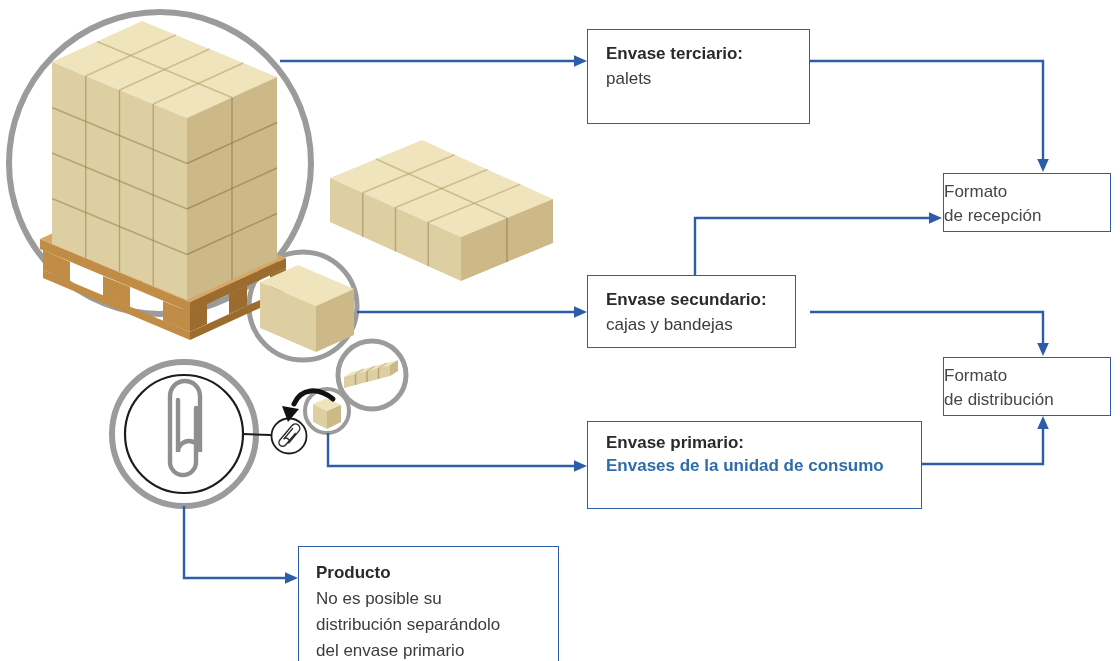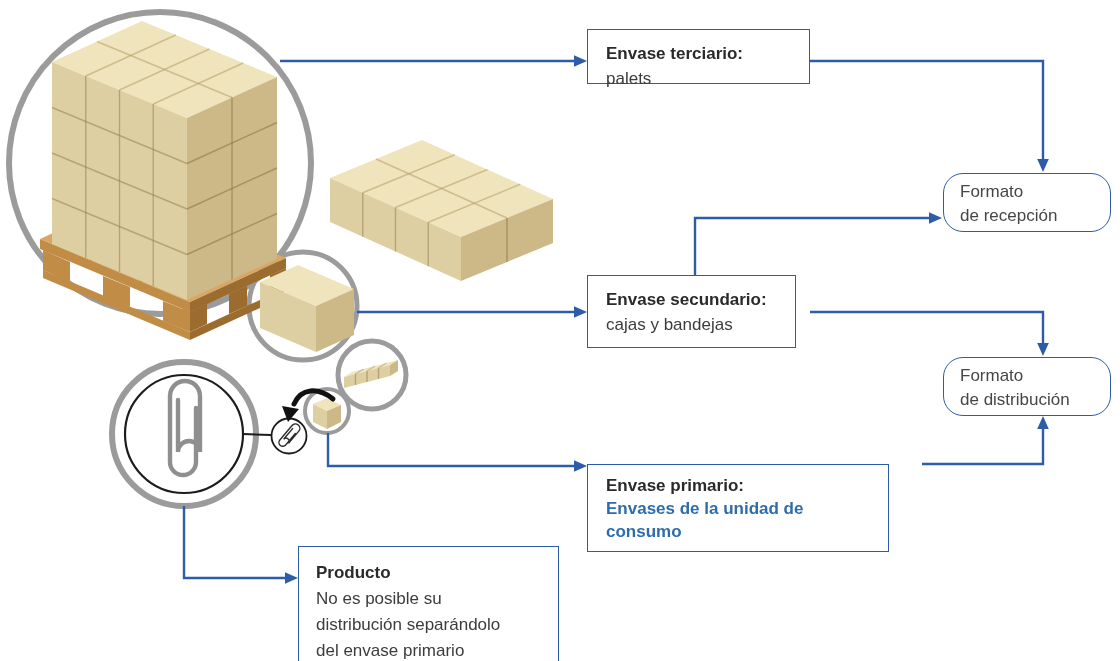--- a/index.html
+++ b/index.html
@@ -28,26 +28,26 @@
   .clip-wire-mini{fill:none;stroke:#2c2c2c;stroke-width:1.4;stroke-linecap:round;}
   .black-line{stroke:#1c1c1c;stroke-width:2;fill:none;}
   .curve-arrow{stroke:#111;stroke-width:5;fill:none;stroke-linecap:round;}
   .curve-arrow-head{fill:#111;stroke:none;}
 
   
   .lbox{position:absolute;box-sizing:border-box;background:#fff;
         border:1.6px solid var(--accent);color:var(--body-text);
         font-size:17px;line-height:25px;}
   .lbox .t{font-weight:bold;color:var(--title-text);}
-  .b-terciario{left:587px;top:29px;width:223px;height:55px;padding:11px 18px;}
+  .b-terciario{left:587px;top:29px;width:223px;height:95px;padding:11px 18px;}
   .b-secundario{left:587px;top:275px;width:209px;height:73px;padding:11px 18px;}
-  .b-primario{left:587px;top:421px;width:302px;height:88px;padding:9px 18px;line-height:23px;margin-top:43px;}
+  .b-primario{left:587px;top:421px;width:335px;height:88px;padding:9px 18px;line-height:23px;}
   .b-primario .hl{color:var(--highlight-text);font-weight:bold;}
   .b-producto{left:298px;top:514px;width:261px;height:132px;padding:13px 17px;line-height:26px;margin-top:32px;}
-  .b-formato{color:var(--formato-text);line-height:23.5px;padding:6px 16px;border-radius:20px;}
+  .b-formato{color:var(--formato-text);line-height:23.5px;padding:6px 0;}
   .b-recepcion{left:943px;top:173px;width:168px;height:59px;}
   .b-distribucion{left:943px;top:357px;width:168px;height:59px;}
 </style>
 </head>
 <body>
 
 <div class="stage">
 
   <svg class="gfx" width="1120" height="661" viewBox="0 0 1120 661">
 

